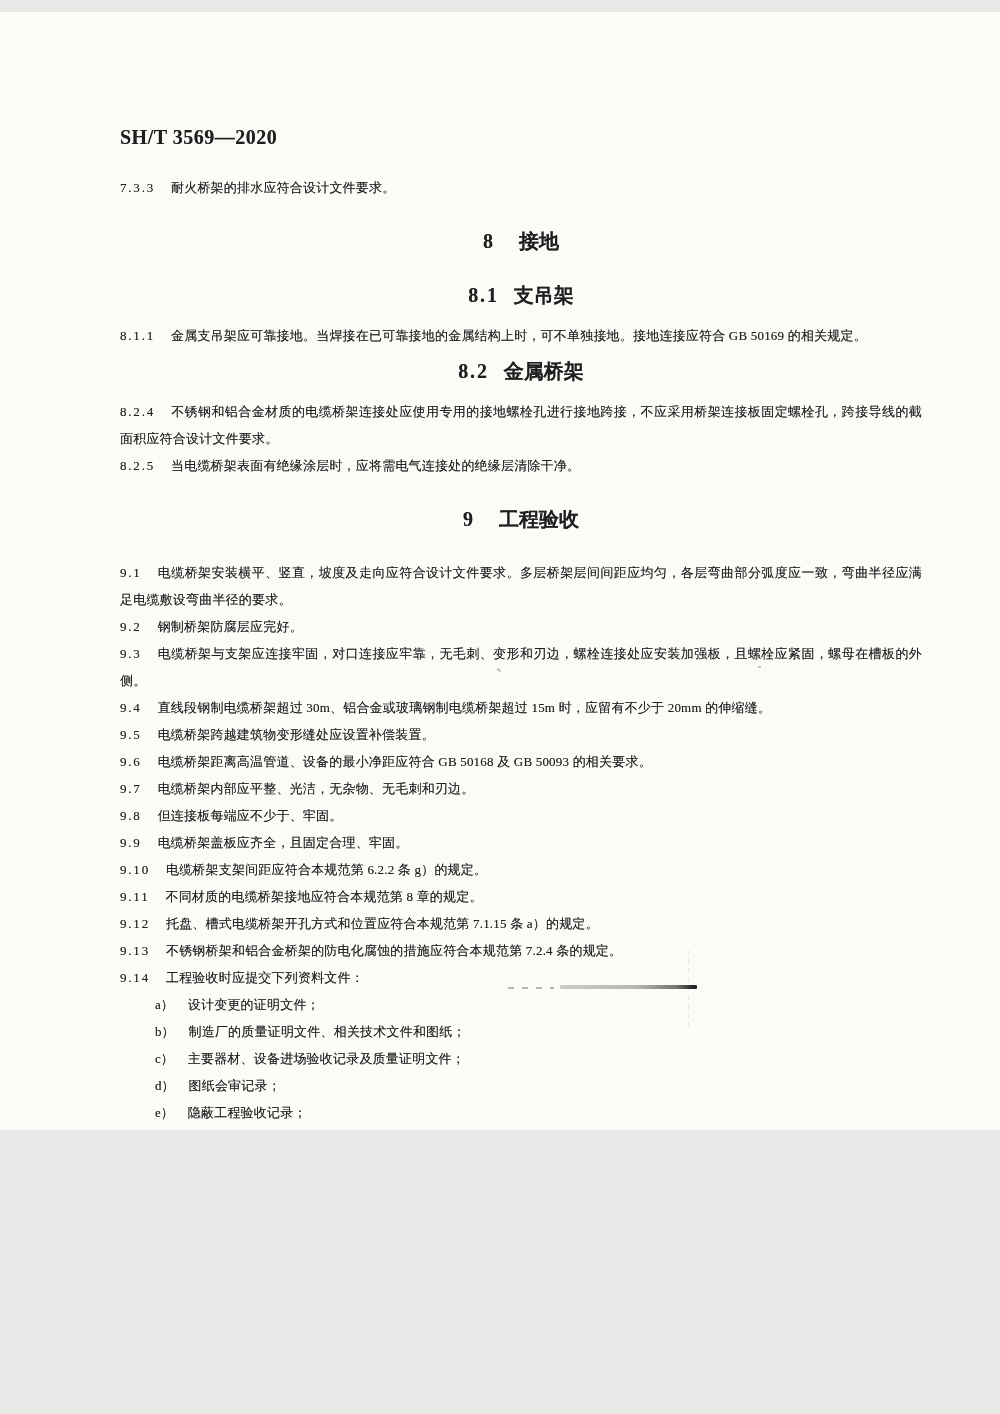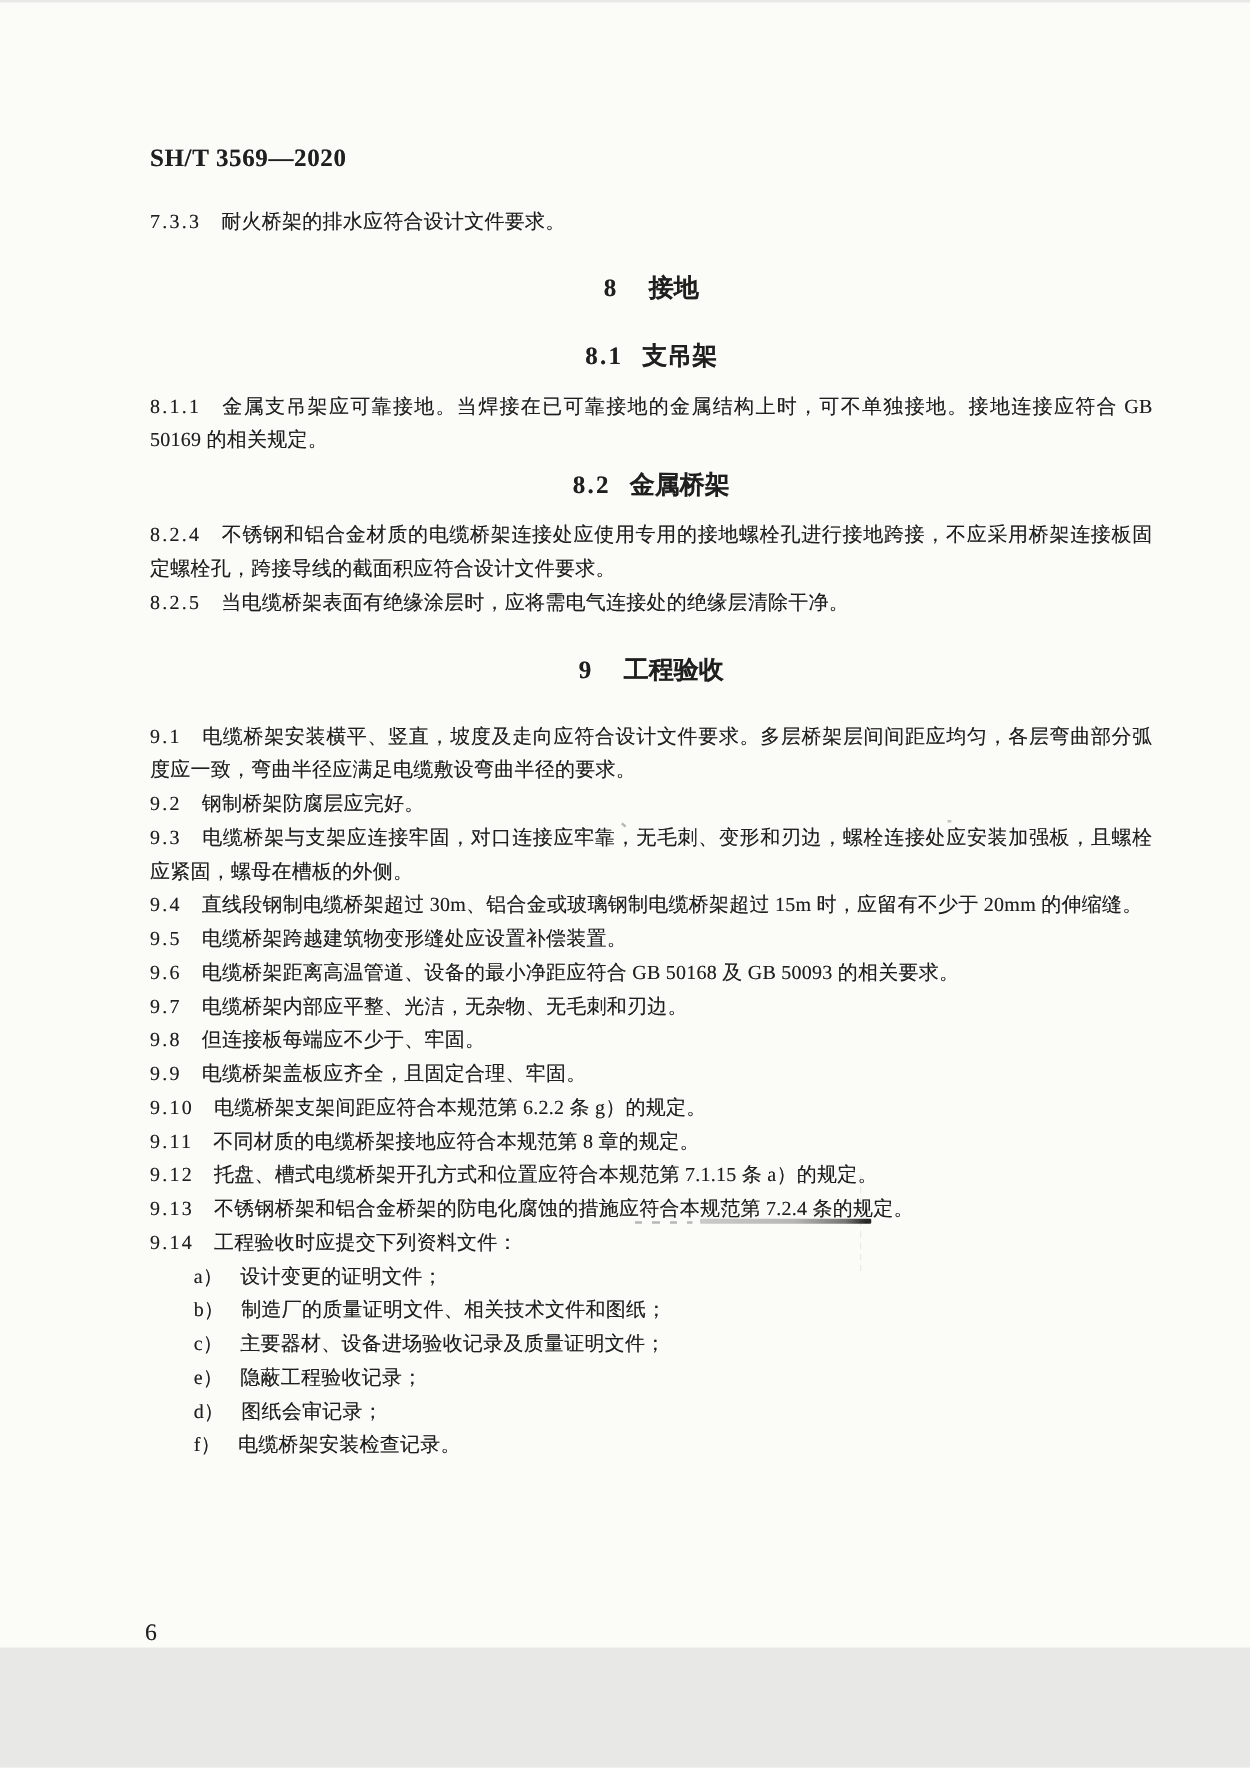--- a/index.html
+++ b/index.html
@@ -3,43 +3,43 @@
 <meta charset="utf-8">
 <style>
   :root { --paper:#fbfbf8; --ink:#1f1f1f; }
   html,body { margin:0; padding:0; }
   body {
     background:#e8e8e6;
     font-family:"Liberation Serif","DejaVu Serif",serif;
   }
   .page {
     position:relative;
-    width:1000px; height:1316px;
-    margin:2px auto;
+    width:1000px; height:1118px;
+    margin:12px auto;
     background:var(--paper);
     color:var(--ink);
     overflow:hidden;
     box-sizing:border-box;
   }
   .body-col {
     position:absolute;
     left:120px; top:112px;
     width:802px;
   }
   .doc-header {
     font-size:20px;
     font-weight:700;
     line-height:27px;
     letter-spacing:0.5px;
     margin:0 0 23px 0;
     text-shadow:0 0 0.4px rgba(0,0,0,.5);
   }
   p { margin:0; }
   .clause, .list-item {
-    font-size:16px;
+    font-size:13px;
     line-height:27px;
     text-align:justify;
     letter-spacing:0.2px;
     text-shadow:0 0 0.4px rgba(0,0,0,.45);
   }
   .chapter-heading, .section-heading {
     font-size:20px;
     font-weight:700;
     line-height:27px;
     margin-top:27px;
@@ -126,22 +126,22 @@
         <p class="clause"><span class="num">9.8</span><span class="txt">但连接板每端应不少于、牢固。</span></p>
         <p class="clause"><span class="num">9.9</span><span class="txt">电缆桥架盖板应齐全，且固定合理、牢固。</span></p>
         <p class="clause"><span class="num">9.10</span><span class="txt">电缆桥架支架间距应符合本规范第 6.2.2 条 g）的规定。</span></p>
         <p class="clause"><span class="num">9.11</span><span class="txt">不同材质的电缆桥架接地应符合本规范第 8 章的规定。</span></p>
         <p class="clause"><span class="num">9.12</span><span class="txt">托盘、槽式电缆桥架开孔方式和位置应符合本规范第 7.1.15 条 a）的规定。</span></p>
         <p class="clause"><span class="num">9.13</span><span class="txt">不锈钢桥架和铝合金桥架的防电化腐蚀的措施应符合本规范第 7.2.4 条的规定。</span></p>
         <p class="clause"><span class="num">9.14</span><span class="txt">工程验收时应提交下列资料文件：</span></p>
         <p class="list-item"><span class="num">a）</span><span class="txt">设计变更的证明文件；</span></p>
         <p class="list-item"><span class="num">b）</span><span class="txt">制造厂的质量证明文件、相关技术文件和图纸；</span></p>
         <p class="list-item"><span class="num">c）</span><span class="txt">主要器材、设备进场验收记录及质量证明文件；</span></p>
+        <p class="list-item"><span class="num">d）</span><span class="txt">图纸会审记录；</span></p>
         <p class="list-item"><span class="num">e）</span><span class="txt">隐蔽工程验收记录；</span></p>
-        <p class="list-item"><span class="num">d）</span><span class="txt">图纸会审记录；</span></p>
         <p class="list-item"><span class="num">f）</span><span class="txt">电缆桥架安装检查记录。</span></p>
       </main>
   </div>
 
   <div class="page-number">6</div>
 
   <div class="smudge"></div>
   <div class="smudge-dashes"></div>
   <div class="crease"></div>
   <div class="speck-a"></div>

